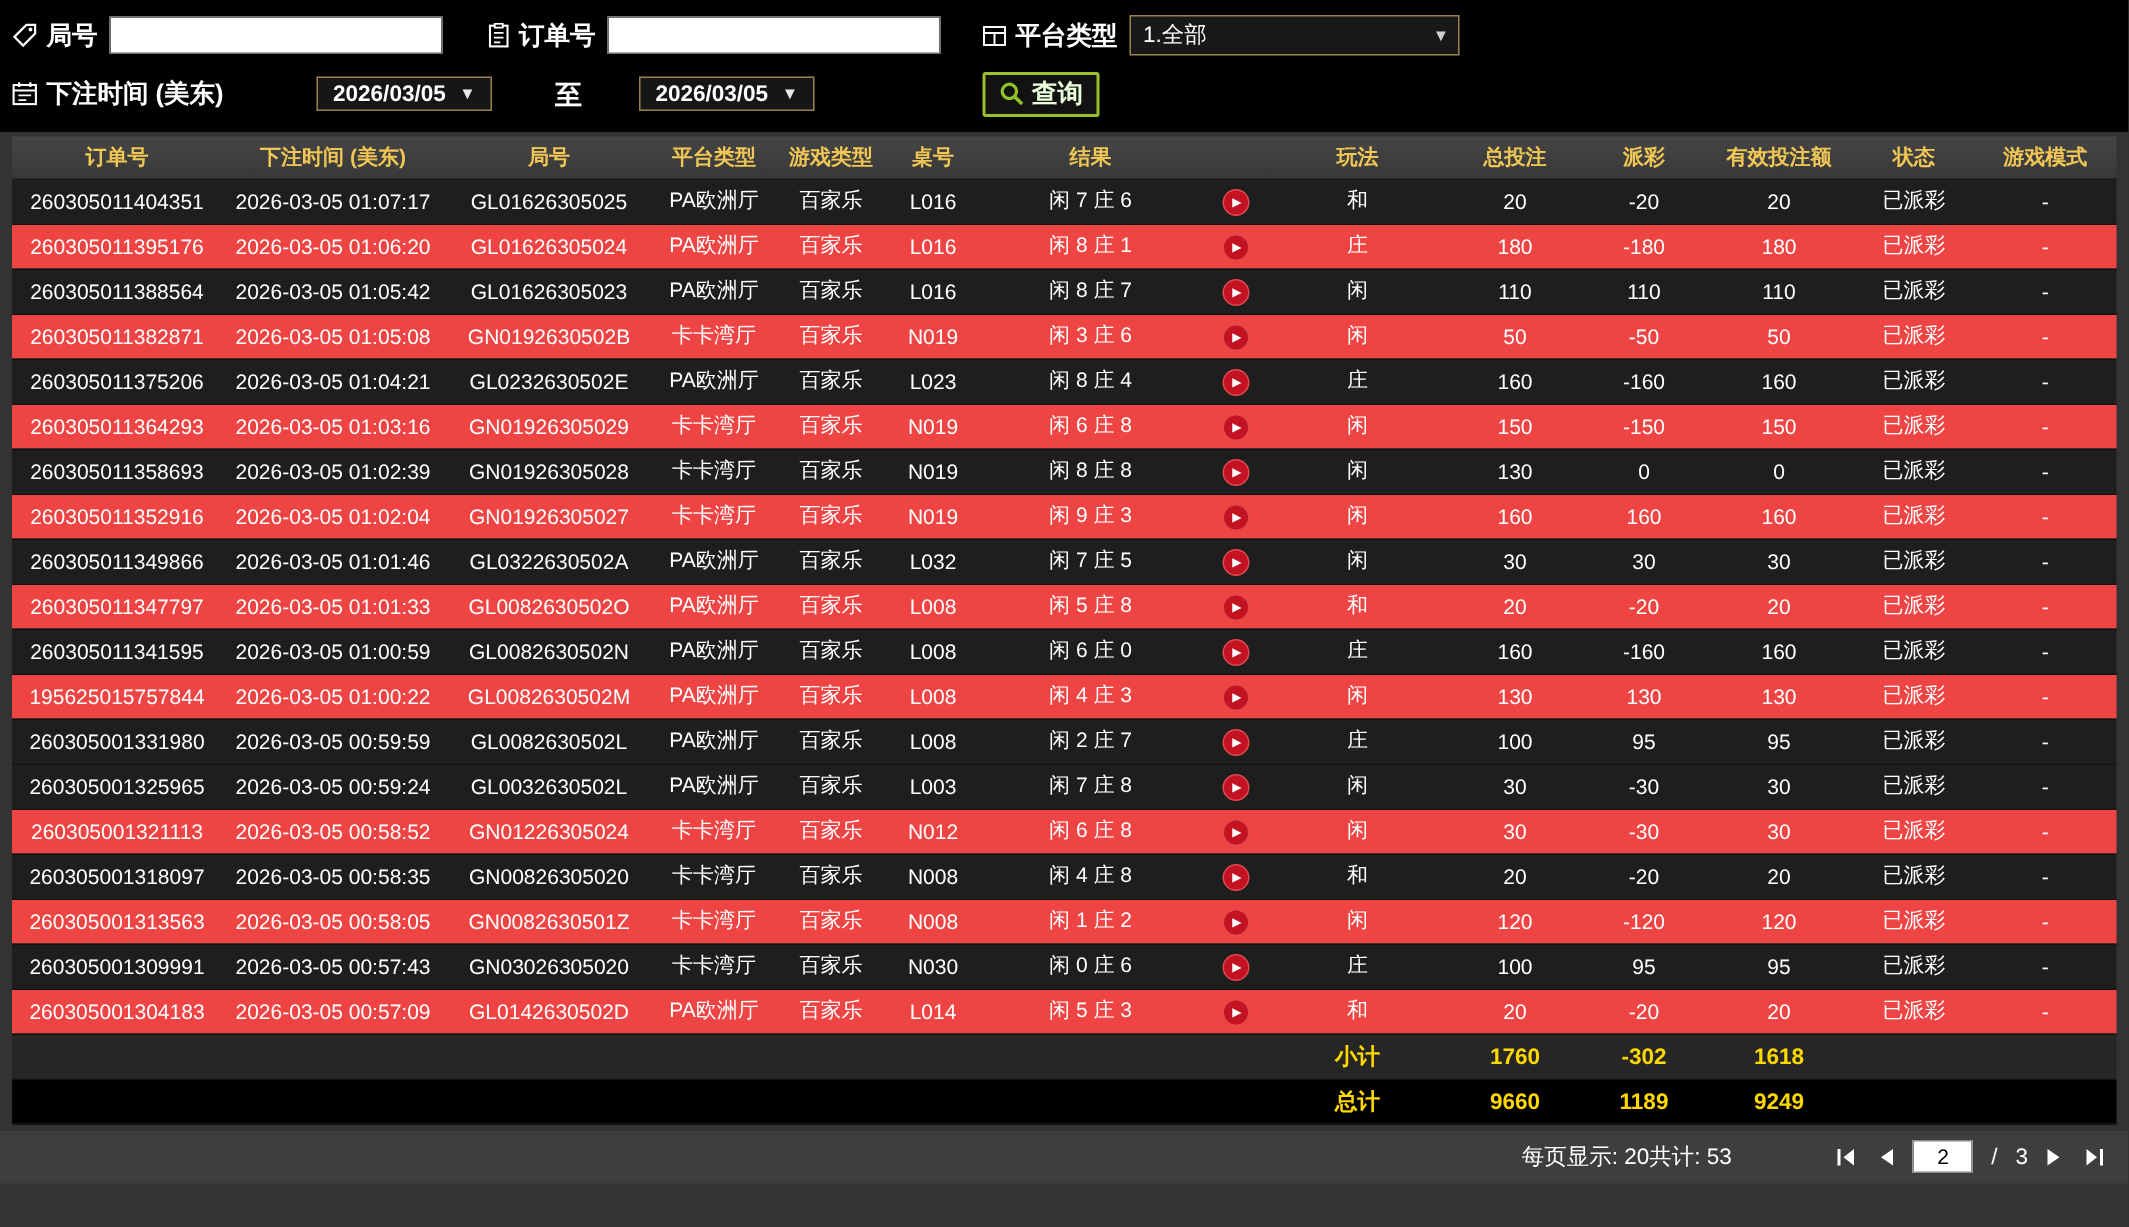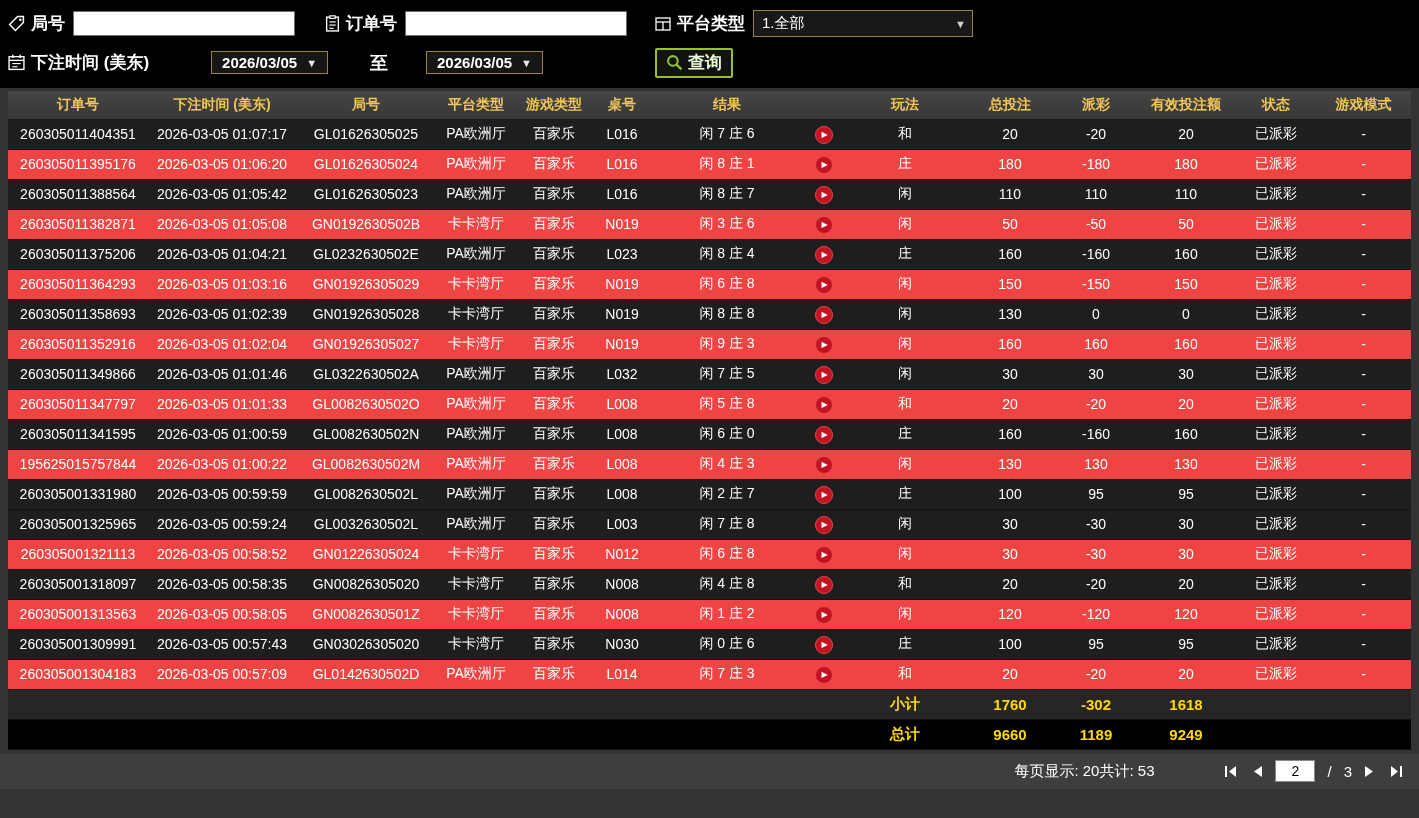--- a/index.html
+++ b/index.html
@@ -481,21 +481,21 @@
           <td class="status">已派彩</td>
           <td>-</td>
         </tr>
         <tr class="even">
           <td>260305001304183</td>
           <td>2026-03-05 00:57:09</td>
           <td>GL0142630502D</td>
           <td>PA欧洲厅</td>
           <td>百家乐</td>
           <td>L014</td>
-          <td>闲 7 庄 3</td>
+          <td>闲 5 庄 3</td>
           <td><span class="play-btn">▶</span></td>
           <td>和</td>
           <td>20</td>
           <td class="neg">-20</td>
           <td>20</td>
           <td class="status">已派彩</td>
           <td>-</td>
         </tr>
       </tbody>
     <tfoot>

